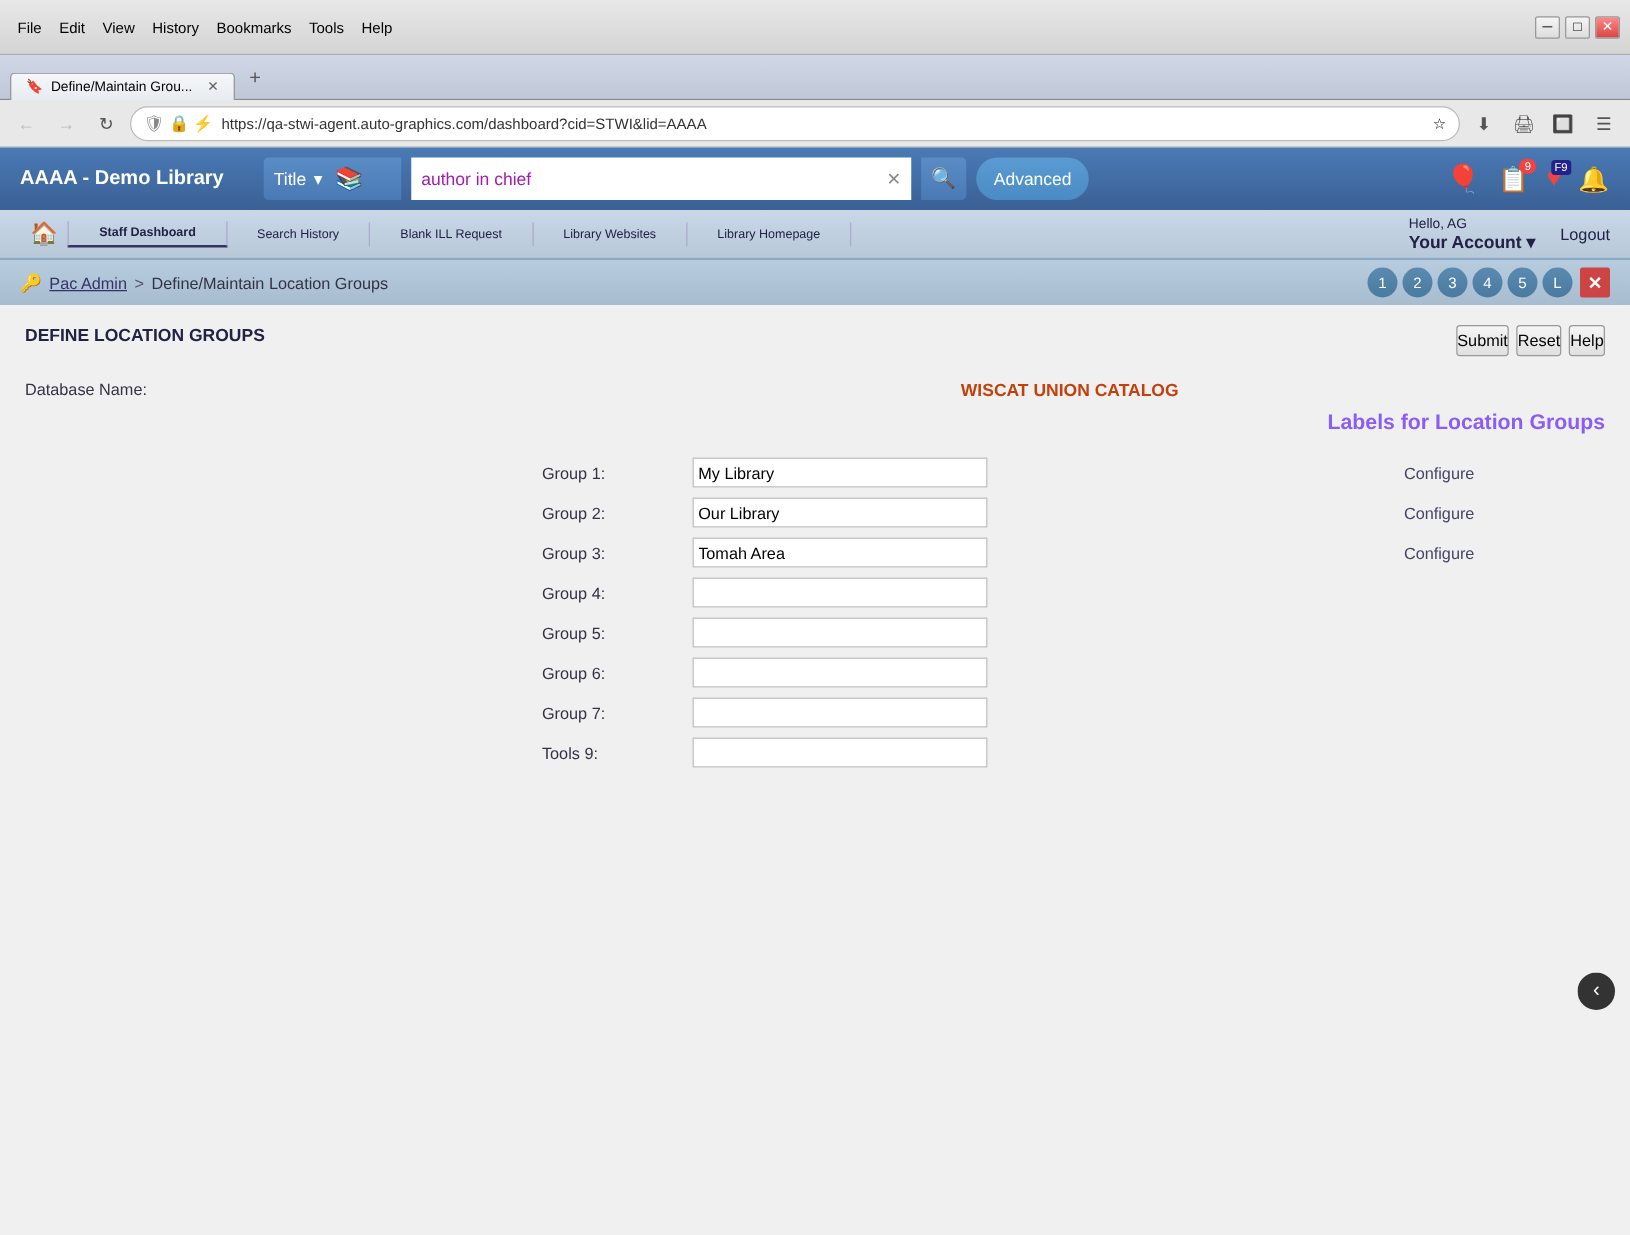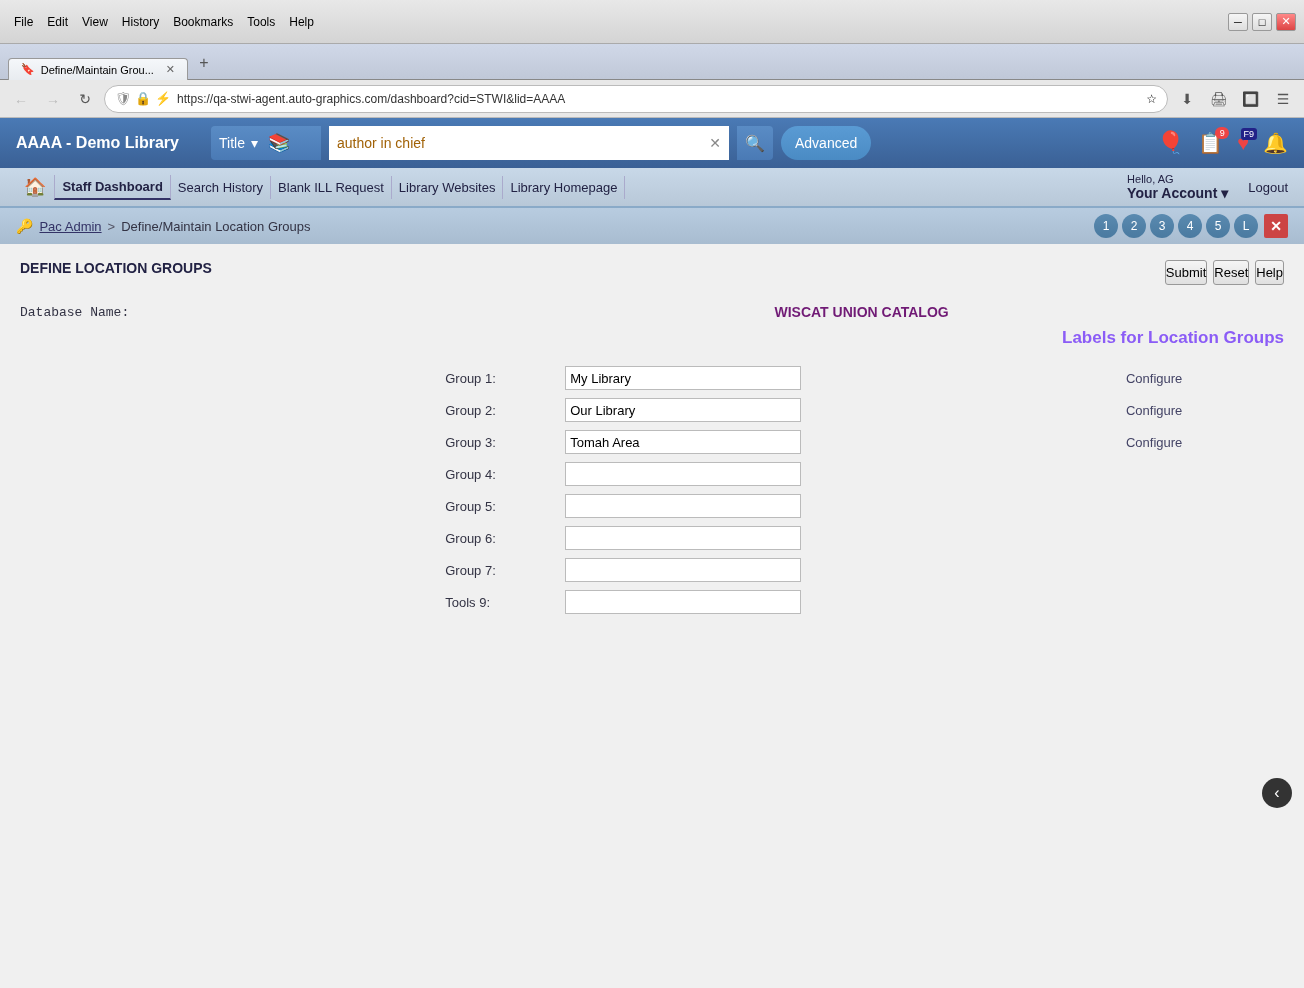--- a/index.html
+++ b/index.html
@@ -155,21 +155,21 @@
       display: flex;
       align-items: center;
       padding: 0 8px;
       position: relative;
     }
     .search-input-wrap input {
       border: none;
       outline: none;
       flex: 1;
       font-size: 14px;
-      color: #a16207;
+      color: #a21caf;
     }
     .search-clear {
       color: #888;
       cursor: pointer;
       font-size: 14px;
     }
     .search-go-btn {
       height: 34px;
       width: 36px;
       background: linear-gradient(to bottom, #5a8cc5, #4a7ab5);
@@ -246,23 +246,23 @@
       align-items: center;
       gap: 0;
     }
     .home-btn {
       color: #336;
       font-size: 18px;
       cursor: pointer;
       padding: 4px 8px;
     }
     .nav-link {
-      padding: 4px 7px;
+      padding: 4px 24px;
       color: #224;
-      font-size: 13px;
+      font-size: 10px;
       cursor: pointer;
       text-decoration: none;
       border-right: 1px solid #aac;
     }
     .nav-link:first-of-type { border-left: 1px solid #aac; }
     .nav-link.active {
       font-weight: bold;
       border-bottom: 2px solid #336;
     }
     .account-area {
@@ -350,21 +350,21 @@
       cursor: pointer;
       border: 1px solid #999;
       background: linear-gradient(to bottom, #f5f5f5, #e0e0e0);
       border-radius: 3px;
     }
 
     .db-header {
       text-align: center;
       font-size: 14px;
       font-weight: bold;
-      color: #701a75;
+      color: #c2410c;
       margin-bottom: 8px;
     }
     .labels-header {
       text-align: right;
       font-size: 17px;
       font-weight: bold;
       color: #8b5cf6;
       margin-bottom: 14px;
     }
 
@@ -542,21 +542,21 @@
     <div class="form-title">DEFINE LOCATION GROUPS</div>
     <div class="form-action-buttons">
       <button class="action-btn">Submit</button>
       <button class="action-btn">Reset</button>
       <button class="action-btn">Help</button>
     </div>
   </div>
 
   <div style="display:flex; gap:30px; align-items:flex-start; margin-top:4px;">
     <div>
-      <span class="group-label" style="font-weight:normal;font-family:Liberation Mono, monospace;">Database Name:</span>
+      <span class="group-label" style="font-weight:normal;">Database Name:</span>
     </div>
     <div style="flex:1; text-align:left; padding-left: 280px;">
       <div class="db-header">WISCAT UNION CATALOG</div>
       <div class="labels-header">Labels for Location Groups</div>
 
       <table class="groups-table">
         <tbody id="groups-tbody">
         <tr class="group-row">
               <td class="group-label">Group 1:</td>
               <td><input type="text" class="group-input" value="My Library" style=""></td>

